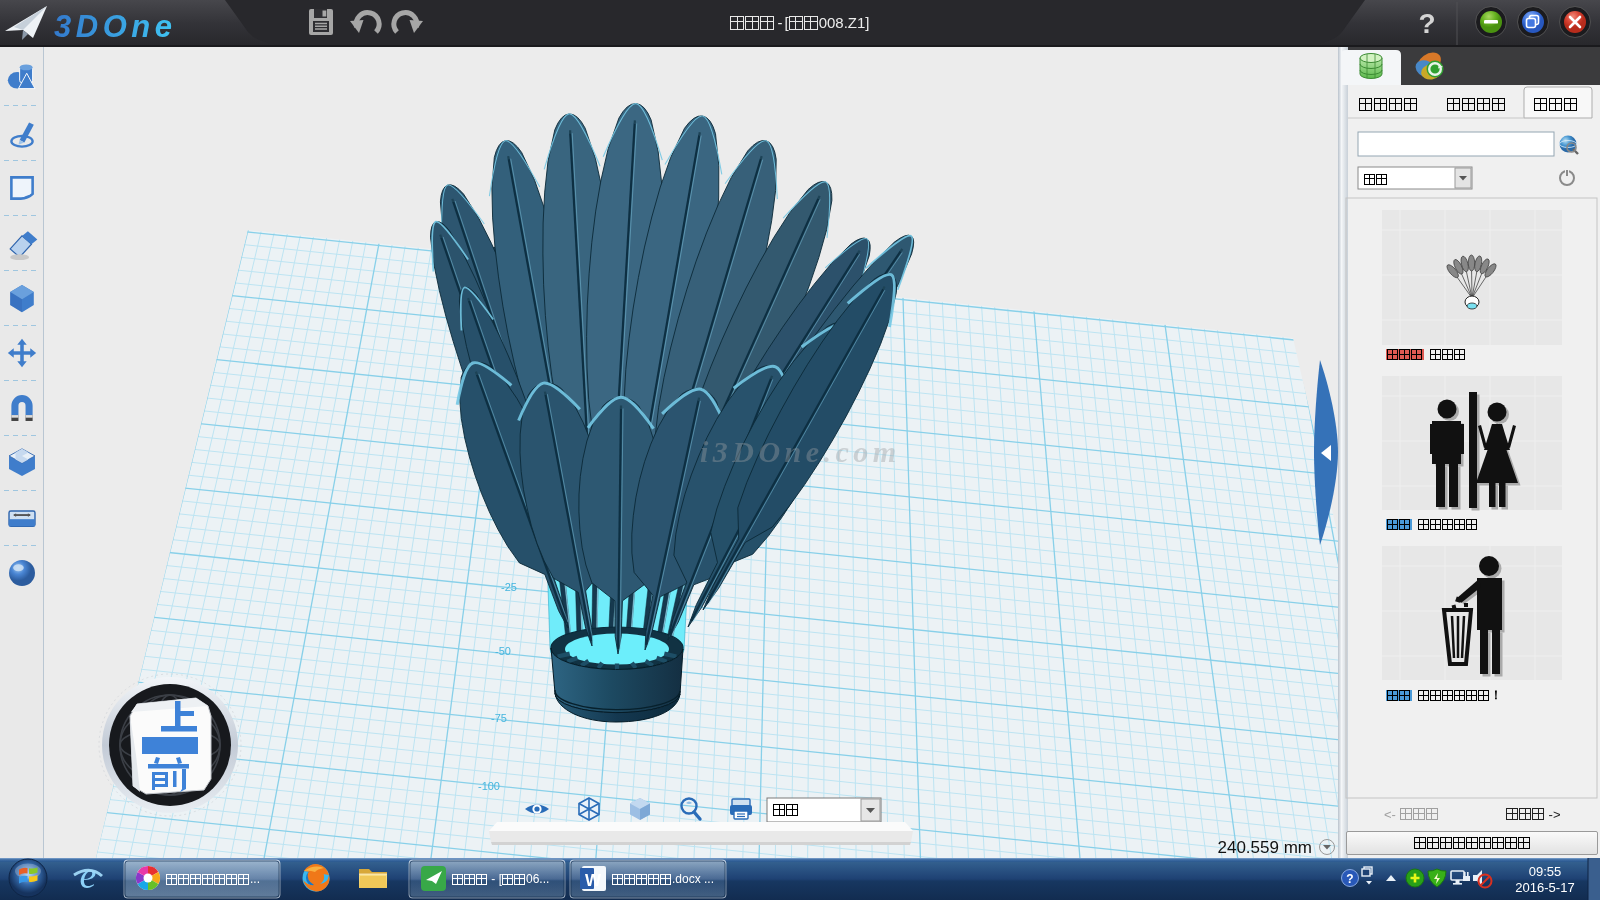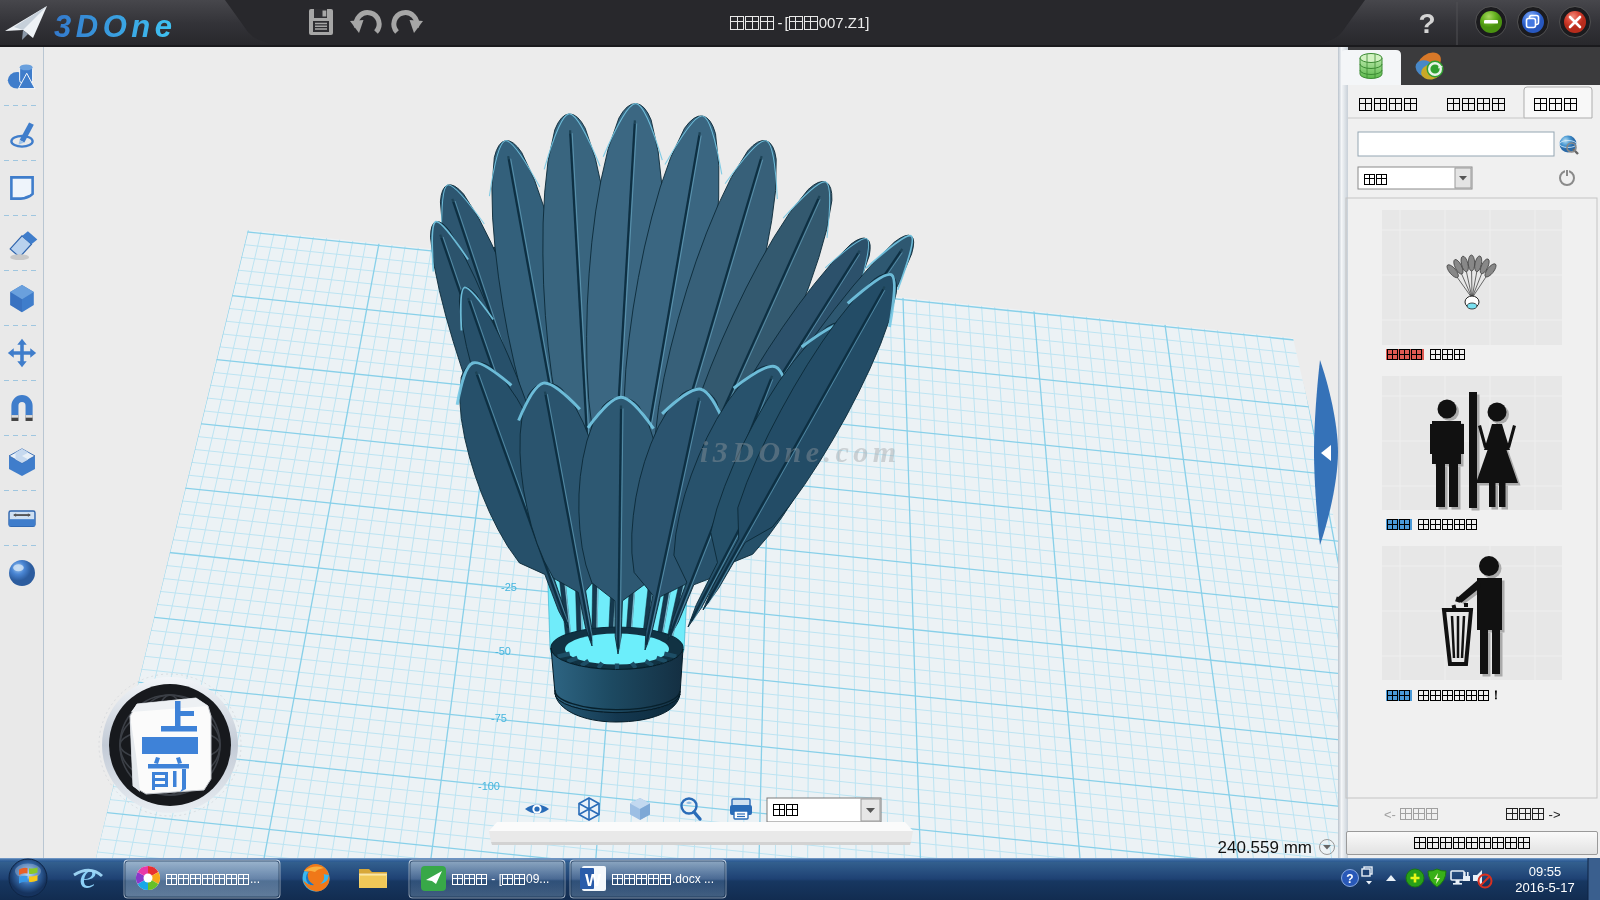--- a/index.html
+++ b/index.html
@@ -80,21 +80,21 @@
 </g>
 </svg>
 <div class="row" style="left:700px;top:0;width:200px;height:45px;justify-content:center;color:#ececec;font-size:15px">
     <i class="g" style="width:14px;height:14px;margin:0 1px 0 0;border-color:#e8e8e8;background:linear-gradient(#e8e8e8,#e8e8e8) 50% 45%/100% 1px no-repeat,linear-gradient(#e8e8e8,#e8e8e8) 50% 50%/1px 100% no-repeat"></i>
     <i class="g" style="width:14px;height:14px;margin:0 1px 0 0;border-color:#e8e8e8;background:linear-gradient(#e8e8e8,#e8e8e8) 50% 45%/100% 1px no-repeat,linear-gradient(#e8e8e8,#e8e8e8) 50% 50%/1px 100% no-repeat"></i>
     <i class="g" style="width:14px;height:14px;margin:0 1px 0 0;border-color:#e8e8e8;background:linear-gradient(#e8e8e8,#e8e8e8) 50% 45%/100% 1px no-repeat,linear-gradient(#e8e8e8,#e8e8e8) 50% 50%/1px 100% no-repeat"></i>
     <span style="margin:0 2px">-</span>
     <span>[</span>
     <i class="g" style="width:14px;height:14px;margin:0 1px 0 0;border-color:#e8e8e8;background:linear-gradient(#e8e8e8,#e8e8e8) 50% 45%/100% 1px no-repeat,linear-gradient(#e8e8e8,#e8e8e8) 50% 50%/1px 100% no-repeat"></i>
     <i class="g" style="width:14px;height:14px;margin:0 1px 0 0;border-color:#e8e8e8;background:linear-gradient(#e8e8e8,#e8e8e8) 50% 45%/100% 1px no-repeat,linear-gradient(#e8e8e8,#e8e8e8) 50% 50%/1px 100% no-repeat"></i>
-    <span>007.Z1]</span>
+    <span>008.Z1]</span>
   </div>
 <div style="position:absolute;left:0;top:47px;width:44px;height:811px;background:#e9e9e9;border-right:1px solid #b9c6d2"></div>
 <svg width="44" height="811" viewBox="0 0 44 811" style="position:absolute;left:0;top:47px">
     <g transform="translate(22,31) scale(1.18)">
       <ellipse cx="-4" cy="2" rx="8" ry="7" fill="#3f7dcb"></ellipse>
       <rect x="-2" y="-9" width="11" height="13" rx="2" fill="#3f7dcb" stroke="#fff" stroke-width="0.8"></rect>
       <ellipse cx="3.5" cy="-9" rx="5.5" ry="2.5" fill="#6aa0dd"></ellipse>
       <path d="M 4,-4 L 11,9 L -3,9 Z" fill="#3f7dcb" stroke="#fff" stroke-width="0.8"></path>
     </g>
     <line x1="4" y1="58.5" x2="40" y2="58.5" stroke="#9fc6df" stroke-width="1" stroke-dasharray="5,4"></line>
@@ -918,21 +918,21 @@
     <i class="g" style="width:11px;height:11px;margin:0 1px 0 0;border-color:#fff;background:linear-gradient(#fff,#fff) 50% 45%/100% 1px no-repeat,linear-gradient(#fff,#fff) 50% 50%/1px 100% no-repeat"></i>
     <span>...</span>
   </div>
 <div class="row" style="left:452px;top:858px;width:110px;height:42px;color:#fff;font-size:12px">
     <i class="g" style="width:11px;height:11px;margin:0 1px 0 0;border-color:#fff;background:linear-gradient(#fff,#fff) 50% 45%/100% 1px no-repeat,linear-gradient(#fff,#fff) 50% 50%/1px 100% no-repeat"></i>
     <i class="g" style="width:11px;height:11px;margin:0 1px 0 0;border-color:#fff;background:linear-gradient(#fff,#fff) 50% 45%/100% 1px no-repeat,linear-gradient(#fff,#fff) 50% 50%/1px 100% no-repeat"></i>
     <i class="g" style="width:11px;height:11px;margin:0 1px 0 0;border-color:#fff;background:linear-gradient(#fff,#fff) 50% 45%/100% 1px no-repeat,linear-gradient(#fff,#fff) 50% 50%/1px 100% no-repeat"></i>
     <span>&nbsp;-&nbsp;[</span>
     <i class="g" style="width:11px;height:11px;margin:0 1px 0 0;border-color:#fff;background:linear-gradient(#fff,#fff) 50% 45%/100% 1px no-repeat,linear-gradient(#fff,#fff) 50% 50%/1px 100% no-repeat"></i>
     <i class="g" style="width:11px;height:11px;margin:0 1px 0 0;border-color:#fff;background:linear-gradient(#fff,#fff) 50% 45%/100% 1px no-repeat,linear-gradient(#fff,#fff) 50% 50%/1px 100% no-repeat"></i>
-    <span>09...</span>
+    <span>06...</span>
   </div>
 <div class="row" style="left:612px;top:858px;width:110px;height:42px;color:#fff;font-size:12px">
     <i class="g" style="width:11px;height:11px;margin:0 1px 0 0;border-color:#fff;background:linear-gradient(#fff,#fff) 50% 45%/100% 1px no-repeat,linear-gradient(#fff,#fff) 50% 50%/1px 100% no-repeat"></i>
     <i class="g" style="width:11px;height:11px;margin:0 1px 0 0;border-color:#fff;background:linear-gradient(#fff,#fff) 50% 45%/100% 1px no-repeat,linear-gradient(#fff,#fff) 50% 50%/1px 100% no-repeat"></i>
     <i class="g" style="width:11px;height:11px;margin:0 1px 0 0;border-color:#fff;background:linear-gradient(#fff,#fff) 50% 45%/100% 1px no-repeat,linear-gradient(#fff,#fff) 50% 50%/1px 100% no-repeat"></i>
     <i class="g" style="width:11px;height:11px;margin:0 1px 0 0;border-color:#fff;background:linear-gradient(#fff,#fff) 50% 45%/100% 1px no-repeat,linear-gradient(#fff,#fff) 50% 50%/1px 100% no-repeat"></i>
     <i class="g" style="width:11px;height:11px;margin:0 1px 0 0;border-color:#fff;background:linear-gradient(#fff,#fff) 50% 45%/100% 1px no-repeat,linear-gradient(#fff,#fff) 50% 50%/1px 100% no-repeat"></i>
     <span>.docx ...</span>
   </div>
 </body></html>

